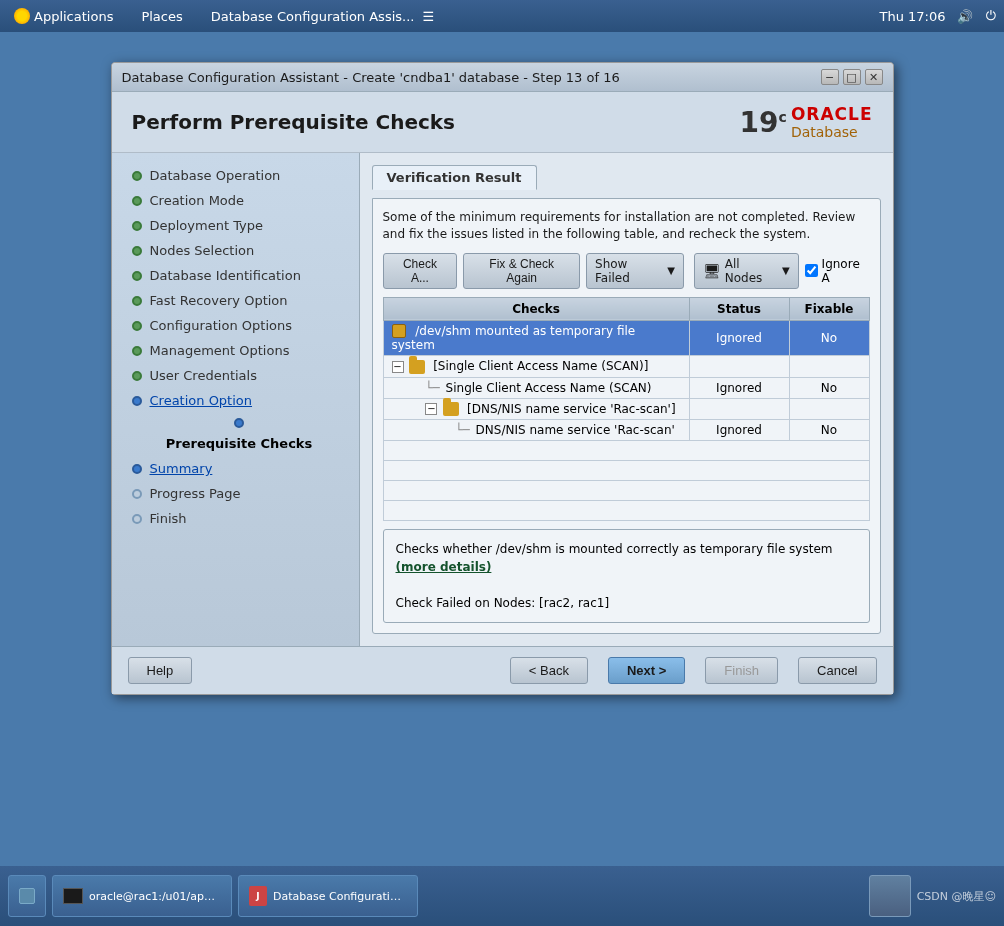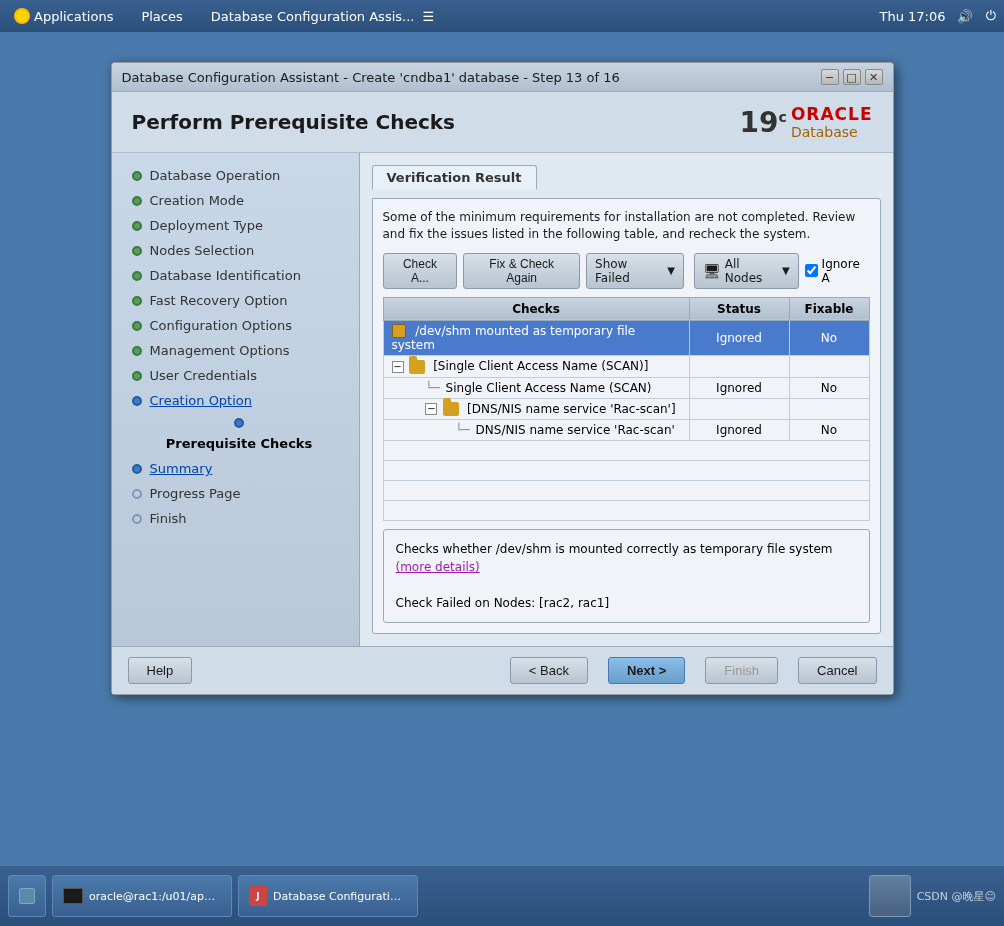--- a/index.html
+++ b/index.html
@@ -299,23 +299,24 @@
       background: #f0f4f8;
       border: 1px solid #9aabb8;
       border-radius: 3px;
       padding: 10px 12px;
       margin-top: 8px;
       font-size: 12px;
       min-height: 80px;
       line-height: 1.5;
     }
     .details-link {
-      color: #a21caf;
+      color: #14532d;
       text-decoration: underline;
       cursor: pointer;
+      font-weight: bold;
     }
 
     
     .dialog-footer {
       padding: 10px 16px;
       background: #d0dce8;
       border-top: 1px solid #9aabb8;
       display: flex;
       align-items: center;
       justify-content: space-between;

